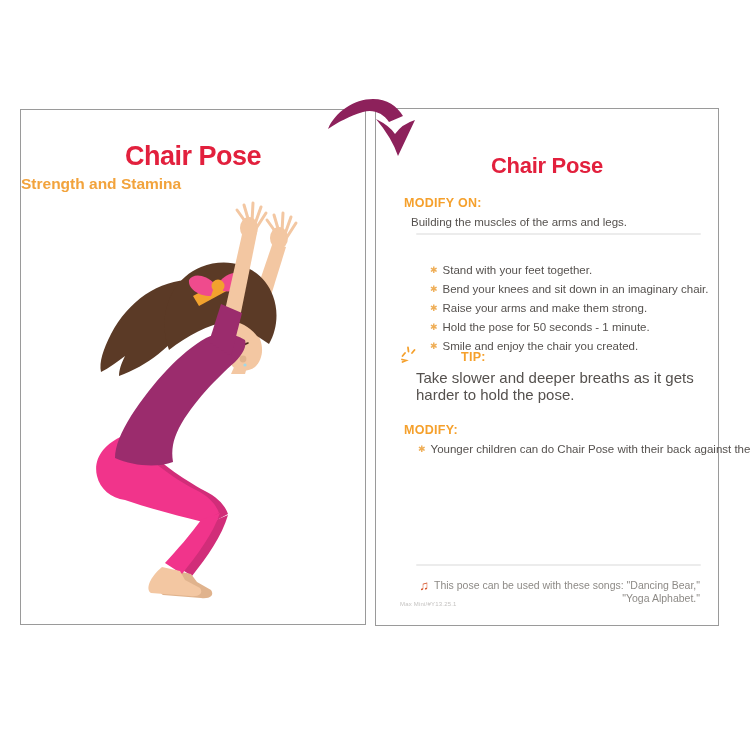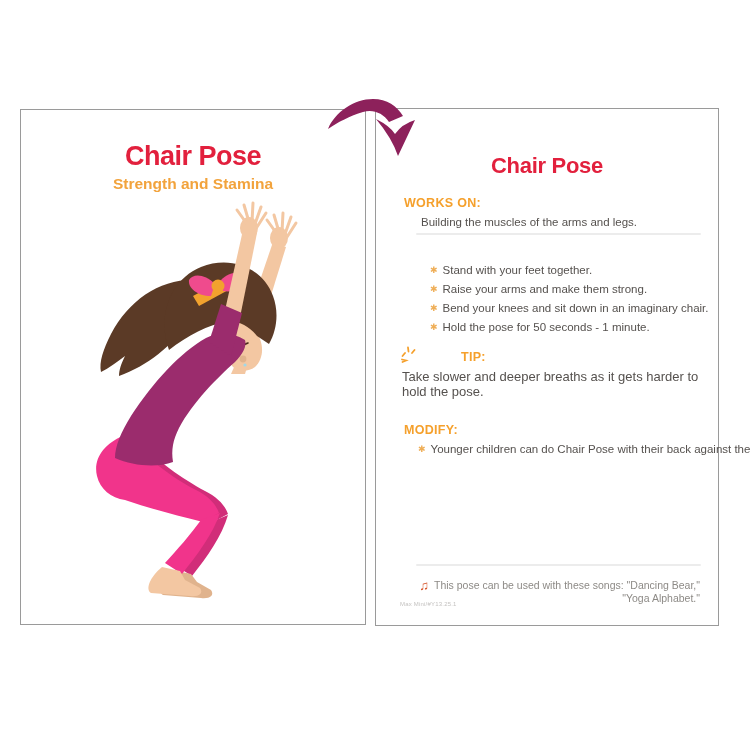--- a/index.html
+++ b/index.html
@@ -14,61 +14,61 @@
   }
   #left-page{left:20px;top:109px;width:346px;height:516px;}
   #right-page{left:375px;top:108px;width:344px;height:518px;}
 
   
   .lp-title{
     margin-top:31px;text-align:center;font-size:27px;font-weight:bold;
     color:var(--title-red,#e2203d);letter-spacing:-0.5px;
   }
   .lp-subtitle{
-    margin-top:3px;text-align:center;font-size:15.5px;font-weight:bold;
+    margin-top:3px;text-align:left;font-size:15.5px;font-weight:bold;
     color:var(--subtitle-orange,#f2a33c);
   }
   #pose-illustration{position:absolute;left:0;top:0;width:344px;height:513px;}
 
   
   #flip-arrow{position:absolute;left:318px;top:92px;width:105px;height:70px;z-index:5;}
 
   
   .rp-title{
     margin-top:44px;text-align:center;font-size:22px;font-weight:bold;
     color:var(--title-red,#e2203d);letter-spacing:-0.3px;
   }
   .section-head{
     font-size:12.5px;font-weight:bold;color:var(--accent-orange,#f5a02c);
     letter-spacing:0.3px;
   }
   .works-on-head{margin:17px 0 0 28px;}
   .works-on-text{
-    margin:6px 28px 0 45px;font-size:11.5px;color:var(--body-text,#55514e);
+    margin:6px 28px 0 35px;font-size:11.5px;color:var(--body-text,#55514e);
   }
   .divider{
     position:absolute;left:40px;width:285px;height:2px;
     background:var(--divider,#ececec);border-radius:2px;
   }
   .divider-top{top:124px;}
   .divider-bottom{top:455px;}
   .steps{margin:0;padding:0;list-style:none;position:absolute;left:54px;top:152px;}
   .steps li{
     font-size:11.5px;color:var(--body-text,#55514e);
     height:19px;line-height:19px;white-space:nowrap;
   }
   .bullet{
     color:var(--bullet-orange,#efae57);font-size:9px;margin-right:5px;
     position:relative;top:-1px;
   }
   .tip-block{position:absolute;left:0;top:236px;width:344px;}
   .tip-head-row{margin-left:25px;display:flex;align-items:flex-end;gap:42px;}
   .sparkle{margin:0 2px 1px 0;}
   .tip-text{
-    margin:5px 20px 0 26px;font-size:13px;color:var(--body-text,#55514e);
+    margin:5px 20px 0 40px;font-size:15px;color:var(--body-text,#55514e);
   }
   .modify-block{position:absolute;left:0;top:283px;width:344px;}
   .modify-head{margin-left:28px;margin-top:31px;}
   .modify-item{
     margin:6px 14px 0 42px;font-size:11.5px;color:var(--body-text,#55514e);
     white-space:nowrap;
   }
   .songs-row{
     position:absolute;left:24px;top:468px;width:300px;
     font-size:10.5px;color:var(--muted-text,#8d8a86);text-align:right;
@@ -159,30 +159,31 @@
              C 112 356 136 358 152 352 C 150 340 152 330 158 318
              C 172 292 196 268 214 252 C 222 244 226 236 224 230
              C 212 222 196 222 185 228 Z" fill="var(--shirt-purple)"></path>
     <path d="M188 232 L200 194 L221 203 L210 246 Z" fill="var(--shirt-purple)"></path>
   </svg>
 </div>
 
 <div class="page" id="right-page">
   <div class="rp-title">Chair Pose</div>
 
-  <div class="section-head works-on-head">WORKS ON:</div>
+  <div class="section-head works-on-head">MODIFY ON:</div>
   <div class="works-on-text">Building the muscles of the arms and legs.</div>
 
   <div class="divider divider-top"></div>
 
   <ul class="steps">
       <li><span class="bullet">✱</span><span>Stand with your feet together.</span></li>
+      <li><span class="bullet">✱</span><span>Bend your knees and sit down in an imaginary chair.</span></li>
       <li><span class="bullet">✱</span><span>Raise your arms and make them strong.</span></li>
-      <li><span class="bullet">✱</span><span>Bend your knees and sit down in an imaginary chair.</span></li>
       <li><span class="bullet">✱</span><span>Hold the pose for 50 seconds - 1 minute.</span></li>
+      <li><span class="bullet">✱</span><span>Smile and enjoy the chair you created.</span></li>
     </ul>
 
   <div class="tip-block">
     <div class="tip-head-row">
       <svg class="sparkle" width="16" height="18" viewBox="0 0 16 18" aria-hidden="true">
         <g stroke="var(--accent-orange)" stroke-width="1.8" stroke-linecap="round" fill="none">
           <line x1="4" y1="8" x2="1.5" y2="11"></line>
           <line x1="7.5" y1="6.5" x2="7" y2="2.5"></line>
           <line x1="11" y1="8" x2="13.5" y2="5"></line>
           <path d="M1 14.5 L5 15.5 L1.5 17"></path>

